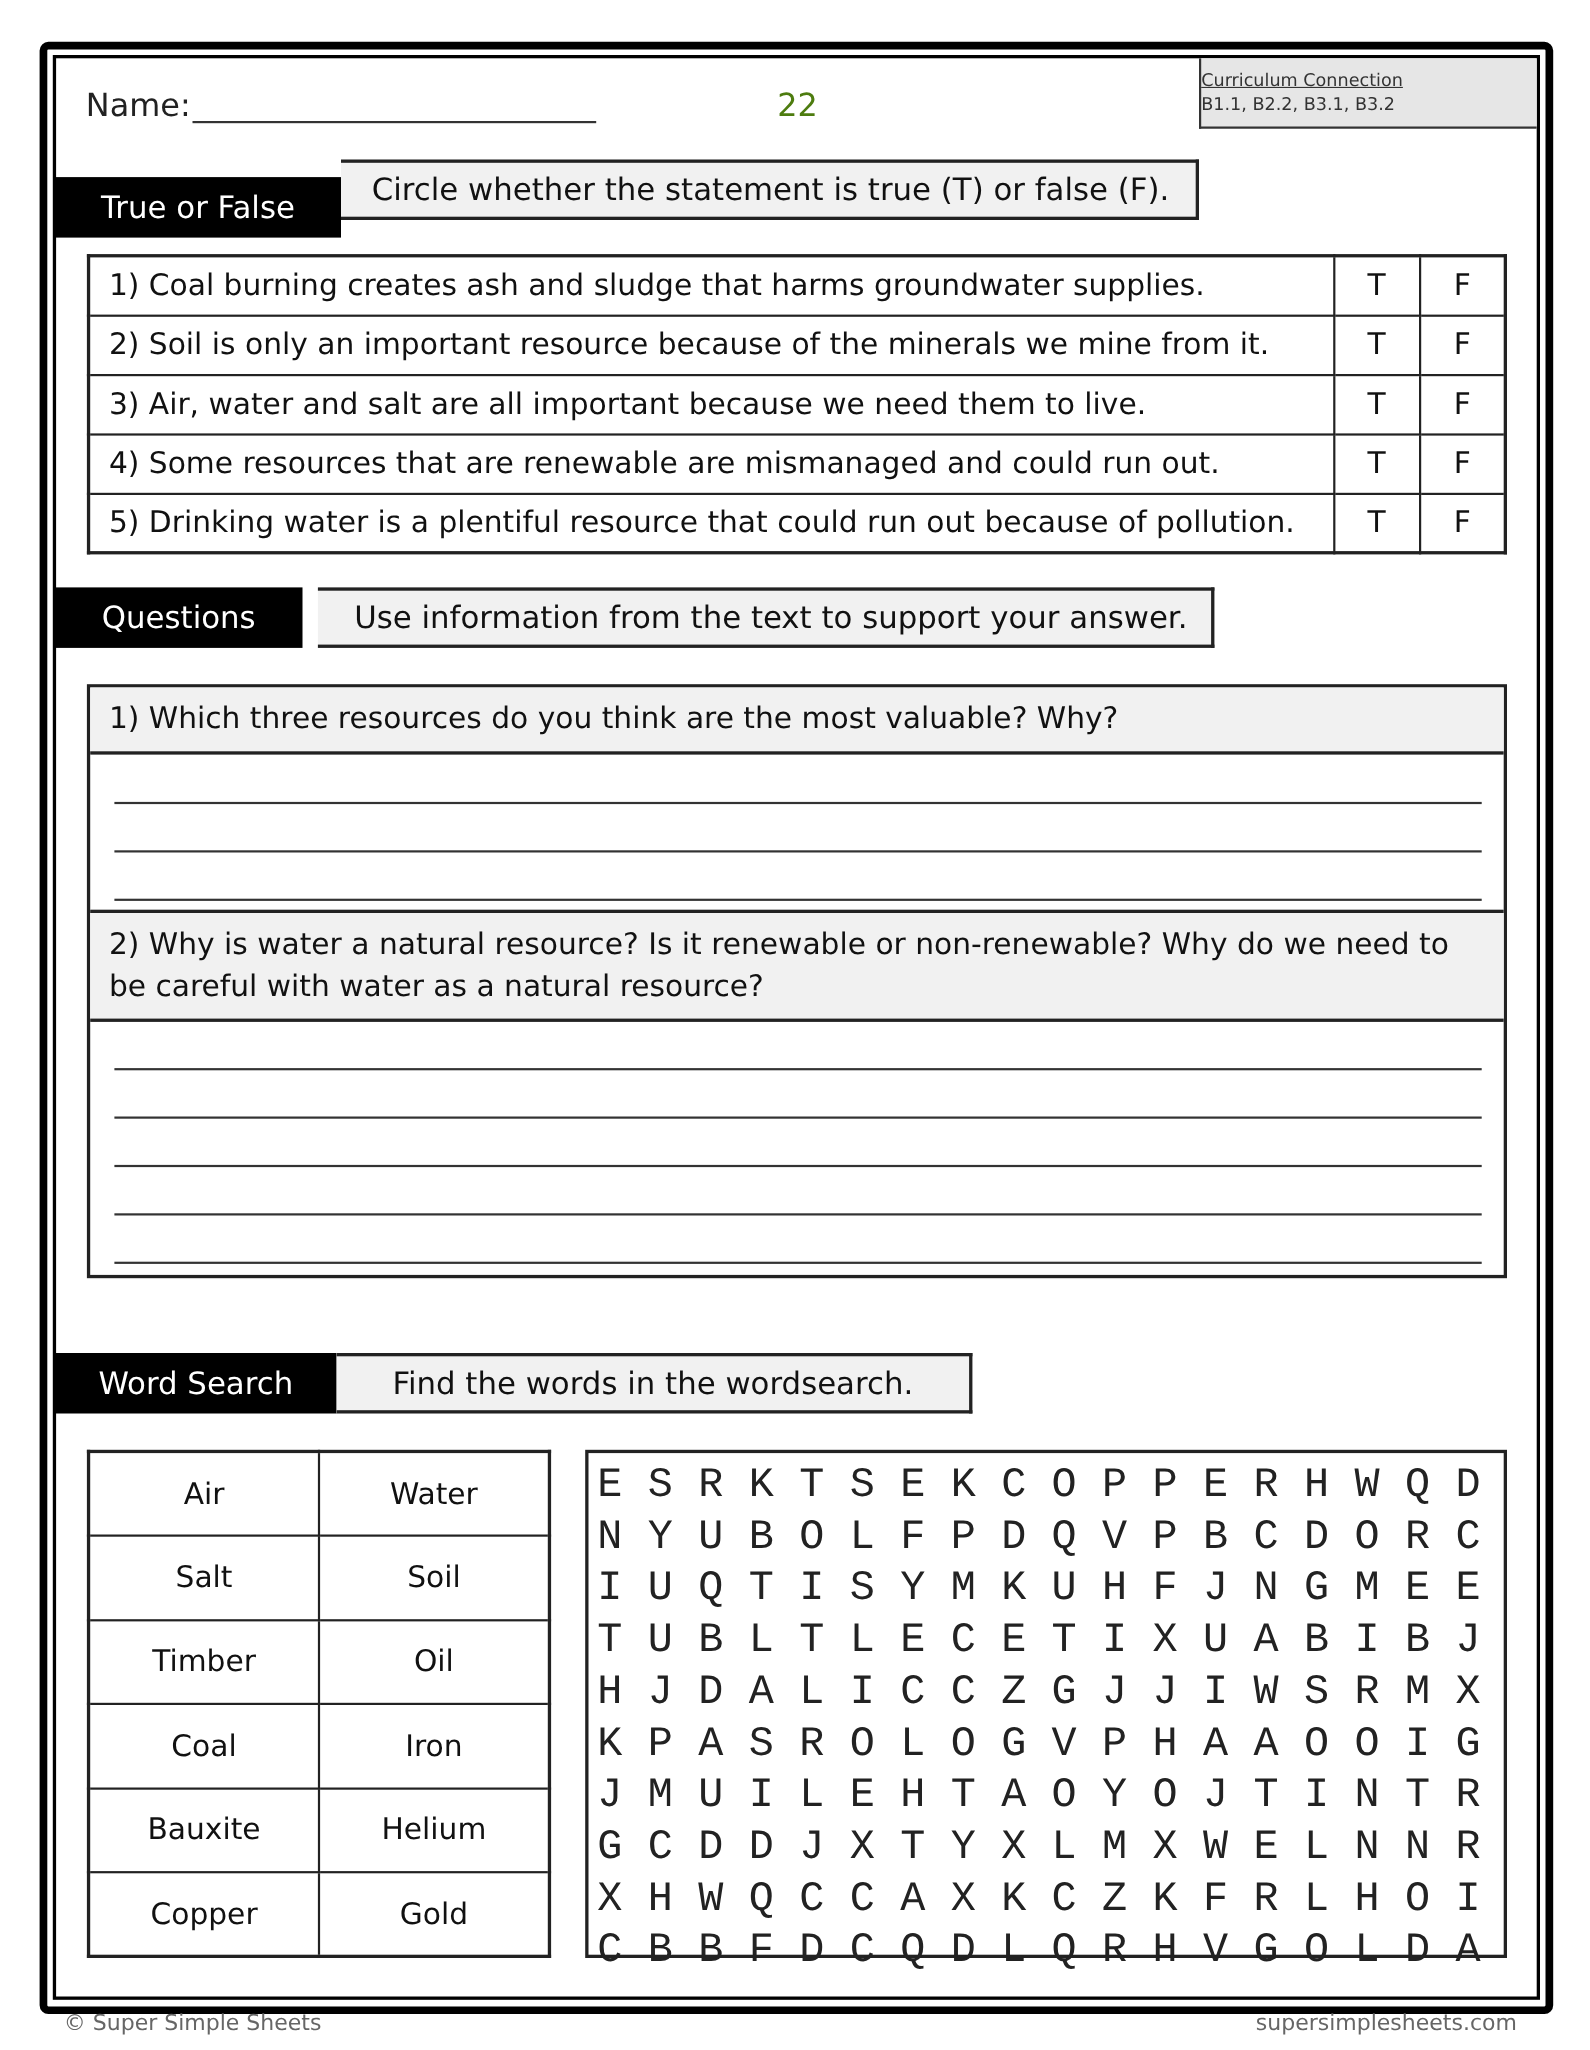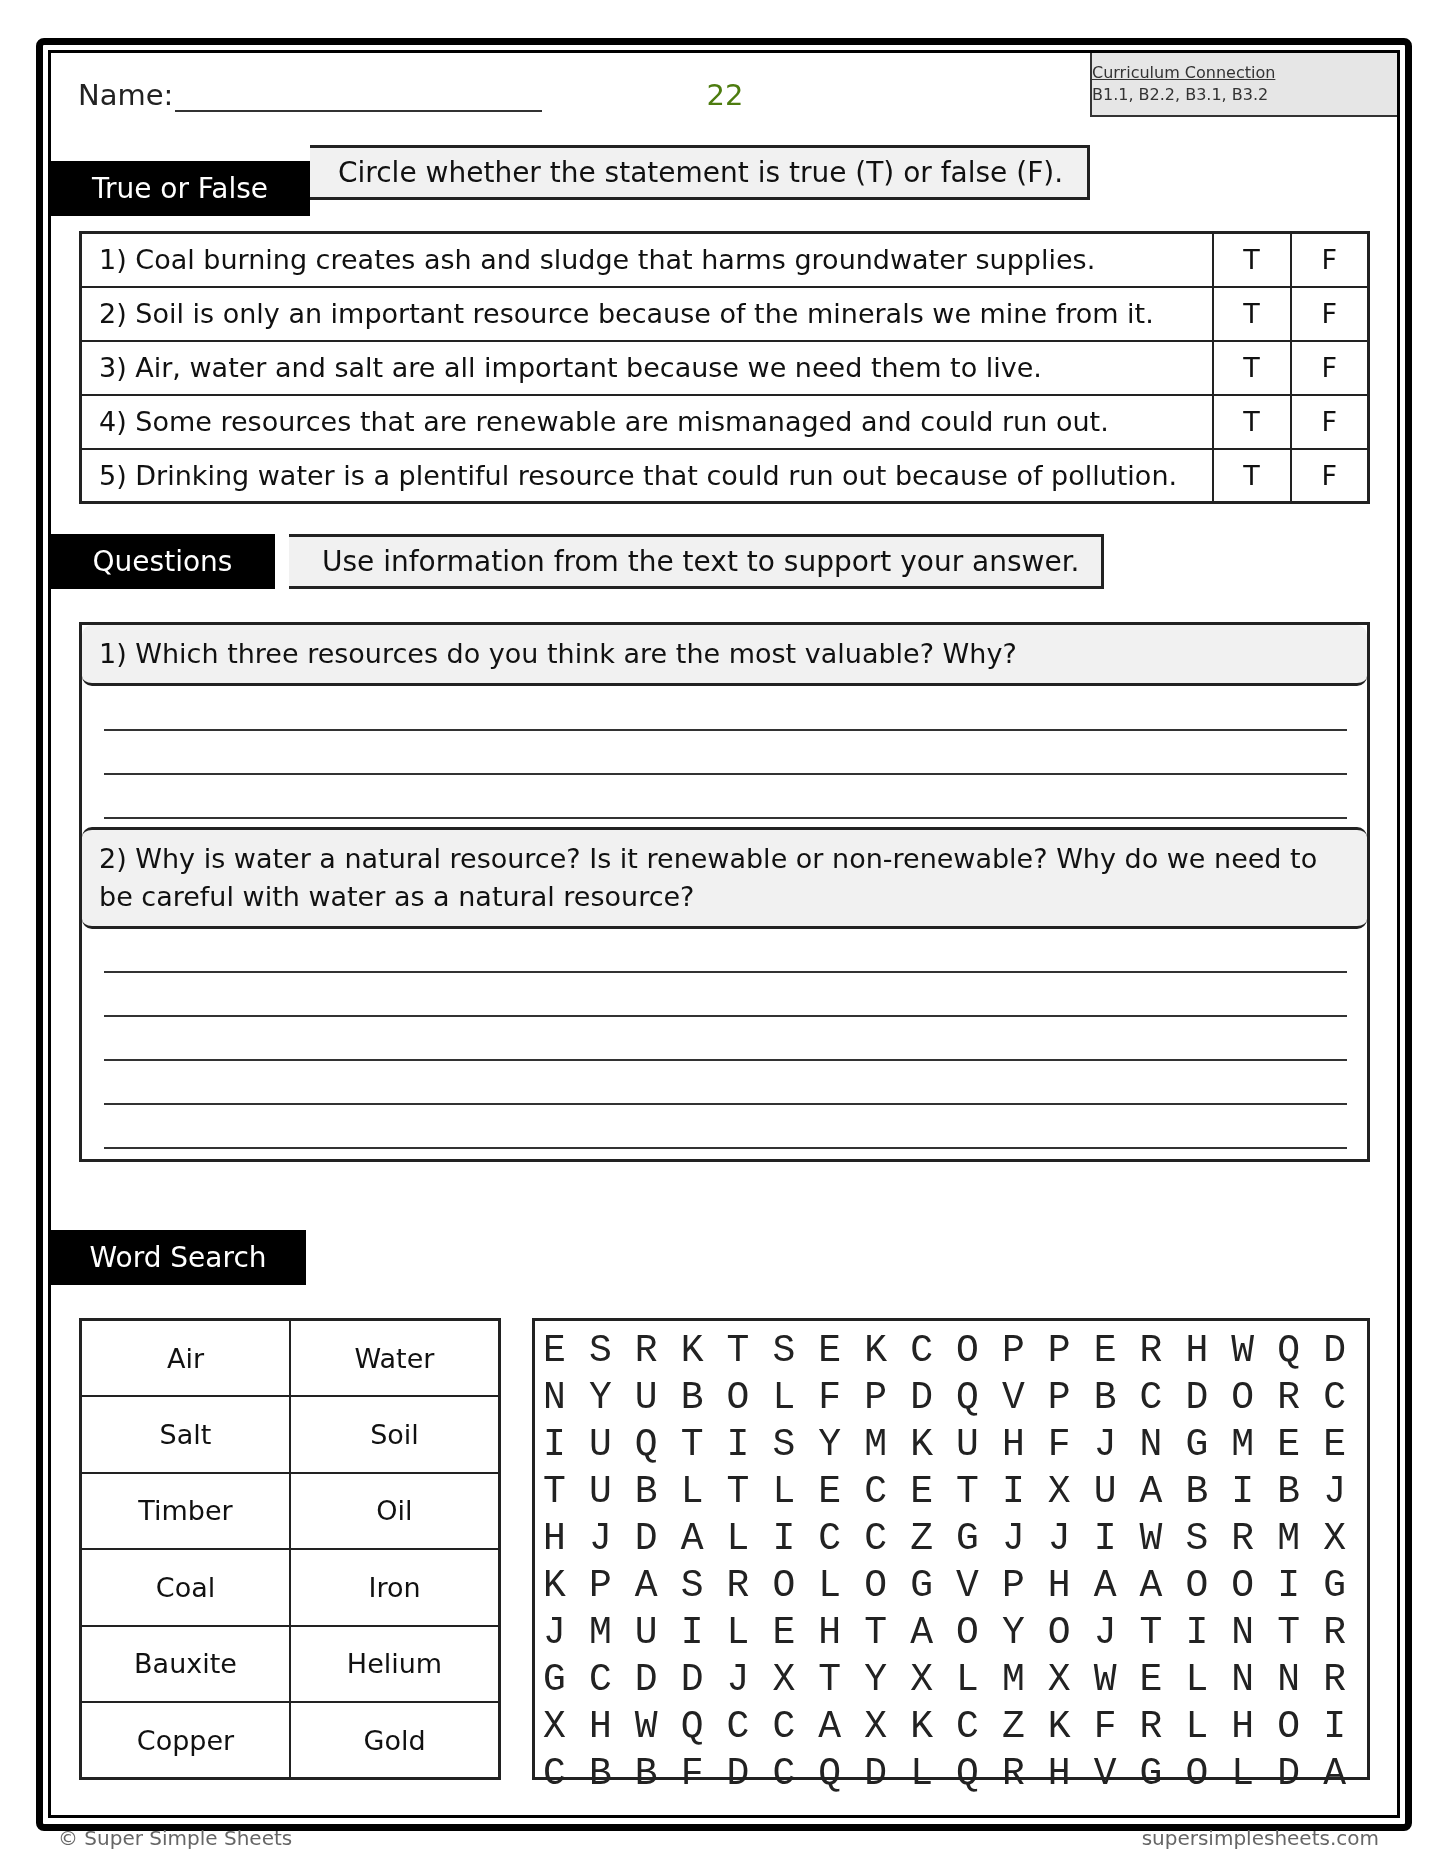--- a/index.html
+++ b/index.html
@@ -40,21 +40,21 @@
     position: absolute; left: 79px; top: 231px; width: 1291px;
     border: 3px solid #222; border-collapse: collapse;
   }
   .tf-table td { border: 2.5px solid #222; height: 54px; font-size: 27px; }
   .tf-table td.stmt { padding-left: 17px; }
   .tf-table td.opt { width: 78px; text-align: center; }
 
   .q-table {
     position: absolute; left: 79px; top: 622px; width: 1291px; border: 3px solid #222;
   }
-  .q-head { background: #f1f1f1; font-size: 27px; padding: 10px 17px; line-height: 38px; border-bottom: 3px solid #222; border-radius: 10px; }
+  .q-head { background: #f1f1f1; font-size: 27px; padding: 10px 17px; line-height: 38px; border-bottom: 3px solid #222; }
   .q-head.second { border-top: 3px solid #222; }
   .q-lines { position: relative; }
   .q-line { height: 50px; border-bottom: 2px solid #333; margin: 0 20px 0 22px; }
 
   .words-table {
     position: absolute; left: 79px; top: 1318px; width: 422px; height: 462px;
     border: 3px solid #222; border-collapse: collapse;
   }
   .words-table td { border: 2.5px solid #222; width: 50%; text-align: center; font-size: 27px; height: 76px; }
 
@@ -135,20 +135,21 @@
       <div class="q-line" style="height: 44px;"></div>
       <div class="q-line" style="height: 44px;"></div>
       <div class="q-line" style="height: 44px;"></div>
       <div class="q-line" style="height: 44px;"></div>
       <div class="q-line" style="height: 44px;"></div>
     </div>
 </div>
 
 <div class="section-bar" style="top:1230px;">
   <div class="label" style="width:256px;">Word Search</div>
+  <div class="instr" style="width:578px; justify-content:center;">Find the words in the wordsearch.</div>
 </div>
 
 <table class="words-table">
   <tbody id="words-body">
       <tr>
         <td>Air</td>
         <td>Water</td>
       </tr>
       <tr>
         <td>Salt</td>

